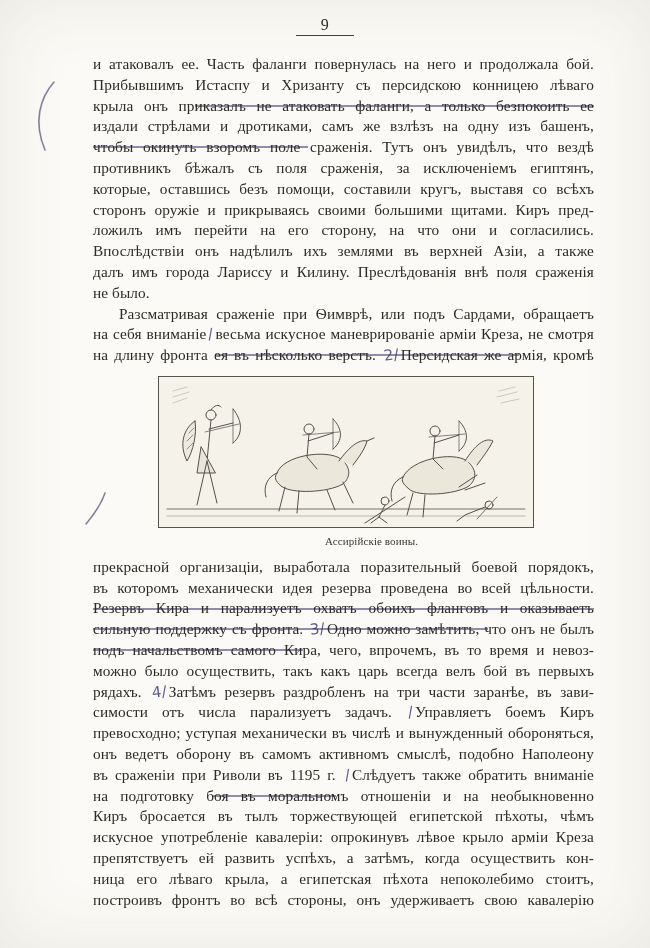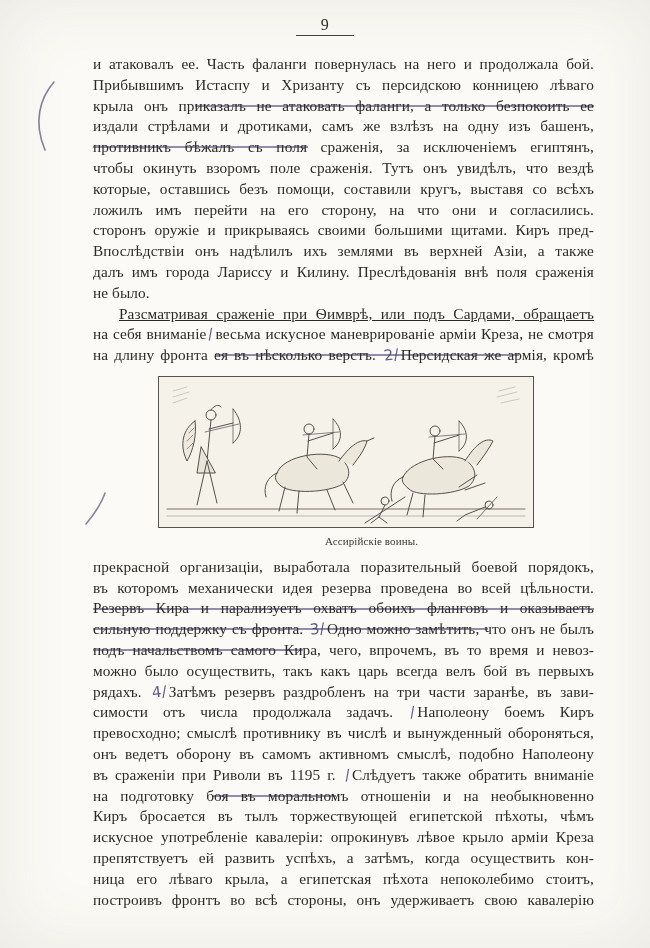--- a/index.html
+++ b/index.html
@@ -16,21 +16,21 @@
   .header { position:absolute; top:16px; left:0; width:100%; text-align:center; }
   .page-number { font-size:16px; letter-spacing:0.5px; }
   .header-rule { width:58px; margin:1px auto 0; border-bottom:1.5px solid #45423b; }
 
   .text-body {
     position:absolute; left:57px; right:56px; top:54px;
     font-size:15.3px; line-height:20.8px; letter-spacing:0.1px;margin-left:36px;
   }
   .line { text-align:justify; text-align-last:justify; }
   .line.short { text-align-last:left; }
-  .line.indent { text-indent:26px;text-decoration:underline; }
+  .line.indent { text-indent:26px; }
 
   
   .u { border-bottom:2px solid rgba(52,52,108,0.55); padding-bottom:12px; }
   
   .ink {
     font-family:"DejaVu Sans",sans-serif;
     color:rgba(52,52,112,0.8);
     font-size:15px; display:inline-block; transform:rotate(-7deg);
     padding:0 2px;
   }
@@ -50,25 +50,25 @@
   <div class="header">
     <div class="page-number">9</div>
     <div class="header-rule"></div>
   </div>
 
   <div class="text-body">
       <div class="line"><span>и атаковалъ ее. Часть фаланги повернулась на него и продолжала бой.</span></div>
       <div class="line"><span>Прибывшимъ </span><span class="u">Истаспу и Хризанту съ персидскою конницею лѣваго</span></div>
       <div class="line"><span>крыла онъ приказалъ не атаковать фаланги, а только безпокоить ее</span></div>
       <div class="line"><span class="u">издали стрѣлами и дротиками</span><span>, самъ же взлѣзъ на одну изъ башенъ,</span></div>
+      <div class="line"><span>чтобы окинуть взоромъ поле сраженія. Тутъ онъ увидѣлъ, что вездѣ</span></div>
       <div class="line"><span>противникъ бѣжалъ съ поля сраженія, за исключеніемъ египтянъ,</span></div>
-      <div class="line"><span>чтобы окинуть взоромъ поле сраженія. Тутъ онъ увидѣлъ, что вездѣ</span></div>
       <div class="line"><span>которые, оставшись безъ помощи, составили кругъ, выставя со всѣхъ</span></div>
+      <div class="line"><span>сторонъ оружіе и прикрываясь своими большими щитами. Киръ пред-</span></div>
       <div class="line"><span>ложилъ имъ перейти на его сторону, на что они и согласились.</span></div>
-      <div class="line"><span>сторонъ оружіе и прикрываясь своими большими щитами. Киръ пред-</span></div>
       <div class="line"><span>Впослѣдствіи онъ надѣлилъ ихъ землями въ верхней Азіи, а также</span></div>
       <div class="line"><span>далъ имъ города Лариссу и Килину. Преслѣдованія внѣ поля сраженія</span></div>
       <div class="line short"><span>не было.</span></div>
       <div class="line indent"><span>Разсматривая сраженіе при Ѳимврѣ, или подъ Сардами, обращаетъ</span></div>
       <div class="line"><span>на себя вниманіе</span><span class="ink">/</span><span class="u">весьма искусное маневрированіе арміи Креза</span><span>, не смотря</span></div>
       <div class="line"><span>на длину фронта ея въ нѣсколько верстъ. </span><span class="ink">2/</span><span>Персидская же армія, кромѣ</span></div>
       <figure class="figure" style="display: block;">
     <div class="fig-frame">
       <svg viewBox="0 0 374 150" width="374" height="150">
         <rect x="0" y="0" width="374" height="150" fill="#f5f2ea"></rect>
@@ -129,22 +129,22 @@
     </div>
     <figcaption class="fig-caption">Ассирійскіе воины.</figcaption>
   </figure>
       <div class="line"><span>прекрасной организаціи, выработала поразительный боевой порядокъ,</span></div>
       <div class="line"><span class="u">въ которомъ механически идея резерва проведена во всей цѣльности.</span></div>
       <div class="line"><span class="u">Резервъ Кира и парализуетъ охватъ обоихъ фланговъ</span><span> и оказываетъ</span></div>
       <div class="line"><span class="u">сильную поддержку съ фронта.</span><span> </span><span class="ink">3/</span><span>Одно можно замѣтить, что онъ не былъ</span></div>
       <div class="line"><span>подъ начальствомъ самого Кира, чего, впрочемъ, въ то время и невоз-</span></div>
       <div class="line"><span>можно было осуществить, такъ какъ царь всегда велъ бой въ первыхъ</span></div>
       <div class="line"><span>рядахъ. </span><span class="ink">4/</span><span>Затѣмъ резервъ раздробленъ на три части заранѣе, въ зави-</span></div>
-      <div class="line"><span>симости отъ числа продолжала задачъ. </span><span class="ink">/</span><span>Наполеону боемъ Киръ</span></div>
-      <div class="line"><span>превосходно; смыслѣ противнику въ числѣ и вынужденный обороняться,</span></div>
+      <div class="line"><span>симости отъ числа парализуетъ задачъ. </span><span class="ink">/</span><span>Управляетъ боемъ Киръ</span></div>
+      <div class="line"><span>превосходно; уступая механически въ числѣ и вынужденный обороняться,</span></div>
       <div class="line"><span>онъ ведетъ оборону въ самомъ активномъ смыслѣ, подобно Наполеону</span></div>
       <div class="line"><span>въ сраженіи при </span><span class="u">Риволи въ 1195 г.</span><span> </span><span class="ink">/</span><span>Слѣдуетъ также обратить вниманіе</span></div>
       <div class="line"><span>на подготовку боя въ моральномъ отношеніи и на необыкновенно</span></div>
       <div class="line"><span>Киръ бросается въ тылъ торжествующей египетской пѣхоты, чѣмъ</span></div>
       <div class="line"><span>искусное употребленіе кавалеріи: опрокинувъ лѣвое крыло арміи Креза</span></div>
       <div class="line"><span>препятствуетъ ей развить успѣхъ, а затѣмъ, когда осуществить кон-</span></div>
       <div class="line"><span>ница его лѣваго крыла, а египетская пѣхота непоколебимо стоитъ,</span></div>
       <div class="line"><span>построивъ фронтъ во всѣ стороны, онъ удерживаетъ свою кавалерію</span></div>
     </div>
 

